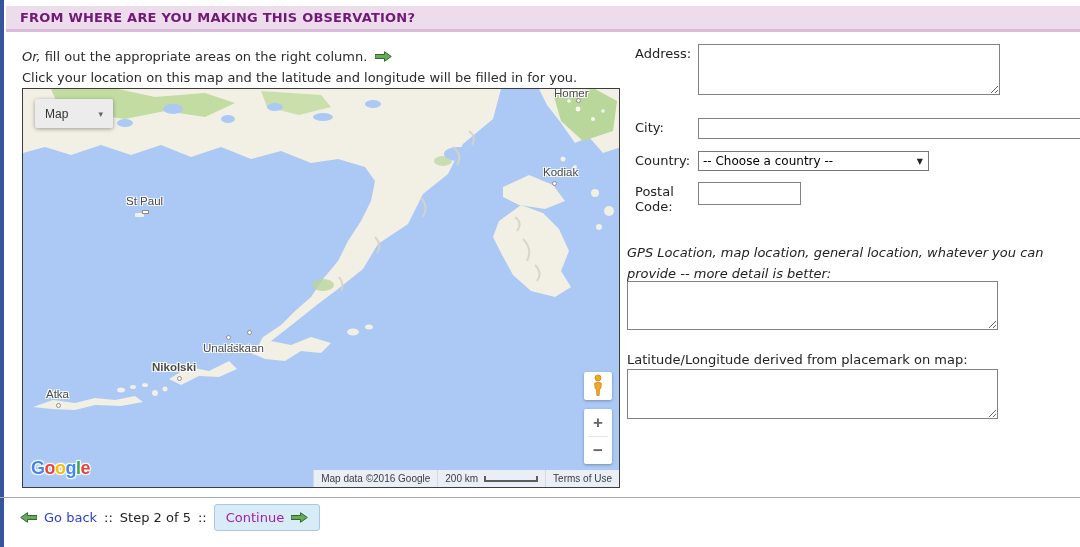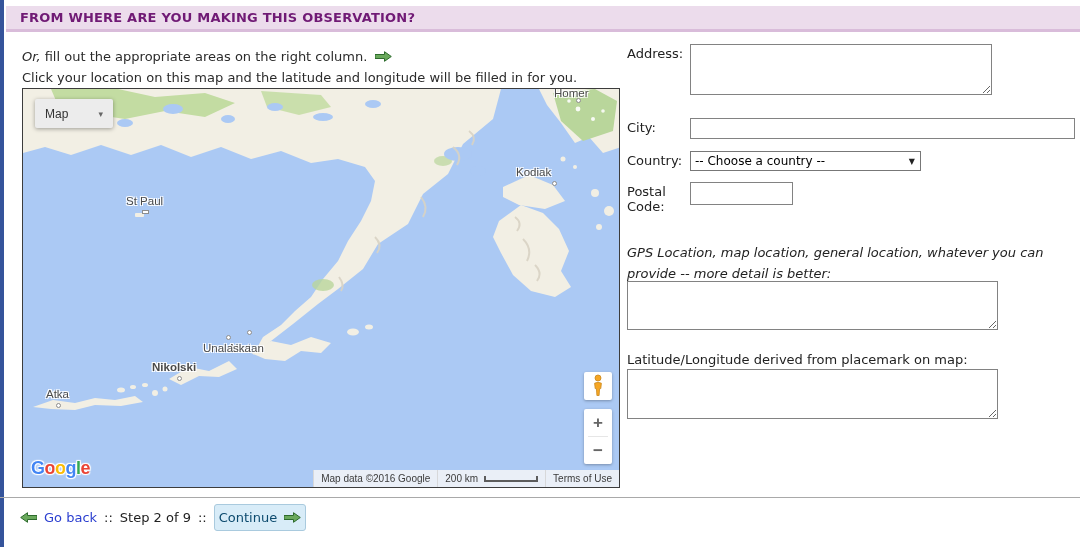--- a/index.html
+++ b/index.html
@@ -49,21 +49,21 @@
   .g-logo span:nth-child(5){color:#34A853}.g-logo span:nth-child(6){color:#EA4335}
 
   .attrib { position:absolute; right:0; bottom:0; display:flex; align-items:stretch;
     font-family:"Liberation Sans", sans-serif; font-size:10px; color:#3b3b3b; }
   .attrib .box { background:rgba(248,248,248,.82); padding:3px 7px; border-left:1px solid rgba(210,210,210,.8);
     display:flex; align-items:center; white-space:nowrap; }
   .scale-bar { display:inline-block; width:54px; height:6px; border:2px solid #5c5c5c; border-top:none; margin-left:6px; }
 
   
   .form { position:absolute; left:627px; top:44px; width:450px; font-size:13px; color:#222; }
-  .frow { position:absolute; left:0; display:flex; }
+  .frow { position:absolute; left:8px; display:flex; }
   .frow .flabel { width:63px; padding-top:2px; }
   textarea, input[type=text] { border:1px solid #828282; background:#fff; font-family:"DejaVu Sans", sans-serif;
     font-size:13px; padding:2px 3px; }
   textarea { resize:both; }
   .ta-address { width:302px; height:51px; }
   .in-city { width:385px; height:21px; }
   .in-postal { width:103px; height:23px; }
   .select-wrap { position:relative; display:inline-block;border-radius:6px; }
   .select-wrap select { appearance:none; -webkit-appearance:none; width:231px; height:20px; border:1px solid #777;
     background:#fff; font-family:"DejaVu Sans", sans-serif; font-size:12px; padding:1px 20px 1px 4px; border-radius:0; }
@@ -72,21 +72,21 @@
   .gps-label { position:absolute; top:198px; width:445px; font-style:italic; line-height:21px; }
   .ta-gps { position:absolute; top:237px; width:371px; height:49px; }
   .latlon-label { position:absolute; top:308px; width:445px; }
   .ta-latlon { position:absolute; top:325px; width:371px; height:50px; }
 
   
   .divider { position:absolute; left:0; right:0; top:497px; border-top:1px solid #a9a9a9; }
   .footer { position:absolute; left:20px; top:504px; display:flex; align-items:center; gap:7px; font-size:13px; color:#222; }
   .go-back { color:#2b3fd0; text-decoration:none; cursor:pointer; }
   .continue-btn { display:inline-flex; align-items:center; gap:7px; background:#d8ecf8; border:1px solid #a9cade;
-    border-radius:3px; padding:5px 4px; font-size:13px; color:#0c4a6e; cursor:pointer; font-family:"DejaVu Sans", sans-serif; }
+    border-radius:3px; padding:5px 11px; font-size:13px; color:#a21caf; cursor:pointer; font-family:"DejaVu Sans", sans-serif; }
 </style>
 </head>
 <body>
 
 <div class="left-edge"></div>
 
 <div class="header-bar">
   <h1>FROM WHERE ARE YOU MAKING THIS OBSERVATION?</h1>
 </div>
 
@@ -163,21 +163,21 @@
         <circle cx="142" cy="300" r="2.5" fill="#f2efe4"></circle>
       <circle cx="165" cy="68" r="0" fill="#fff"></circle>
     </svg>
 
     <span class="map-label" style="left:531px; top:-2px;">Homer</span>
     <span class="map-marker" style="left:553px; top:9px;"></span>
 
     <span class="map-label" style="left:103px; top:106px;">St Paul</span>
     <span class="map-marker square" style="left:119px; top:121px;"></span>
 
-    <span class="map-label" style="left:493px; top:77px;">Kodiak</span>
+    <span class="map-label" style="left:520px; top:77px;">Kodiak</span>
     <span class="map-marker" style="left:529px; top:92px;"></span>
 
     <span class="map-label" style="left:205px; top:226px;margin-top:27px;">Akutan</span>
     <span class="map-marker" style="left:224px; top:241px;"></span>
 
     <span class="map-label" style="left:180px; top:253px;">Unalaska</span>
     <span class="map-marker" style="left:203px; top:246px;"></span>
 
     <span class="map-label" style="left:129px; top:272px;font-weight:bold;">Nikolski</span>
     <span class="map-marker" style="left:154px; top:287px;"></span>
@@ -256,21 +256,21 @@
 </div>
 
 <div class="divider"></div>
 
 <div class="footer">
   <svg width="17" height="11" viewBox="0 0 17 11">
       <path d="M17 3.5 H7.5 V0.7 L0.7 5.5 L7.5 10.3 V7.5 H17 Z" fill="#6aa95c" stroke="#2d6b2d" stroke-width="1"></path>
     </svg>
   <a class="go-back">Go back</a>
   <span>::</span>
-  <span>Step 2 of 9</span>
+  <span>Step 2 of 5</span>
   <span>::</span>
   <button class="continue-btn">
     <span>Continue</span>
     <svg width="17" height="11" viewBox="0 0 17 11">
         <path d="M0 3.5 H9.5 V0.7 L16.3 5.5 L9.5 10.3 V7.5 H0 Z" fill="#6aa95c" stroke="#2d6b2d" stroke-width="1"></path>
       </svg>
   </button>
 </div>
 
 </body></html>

